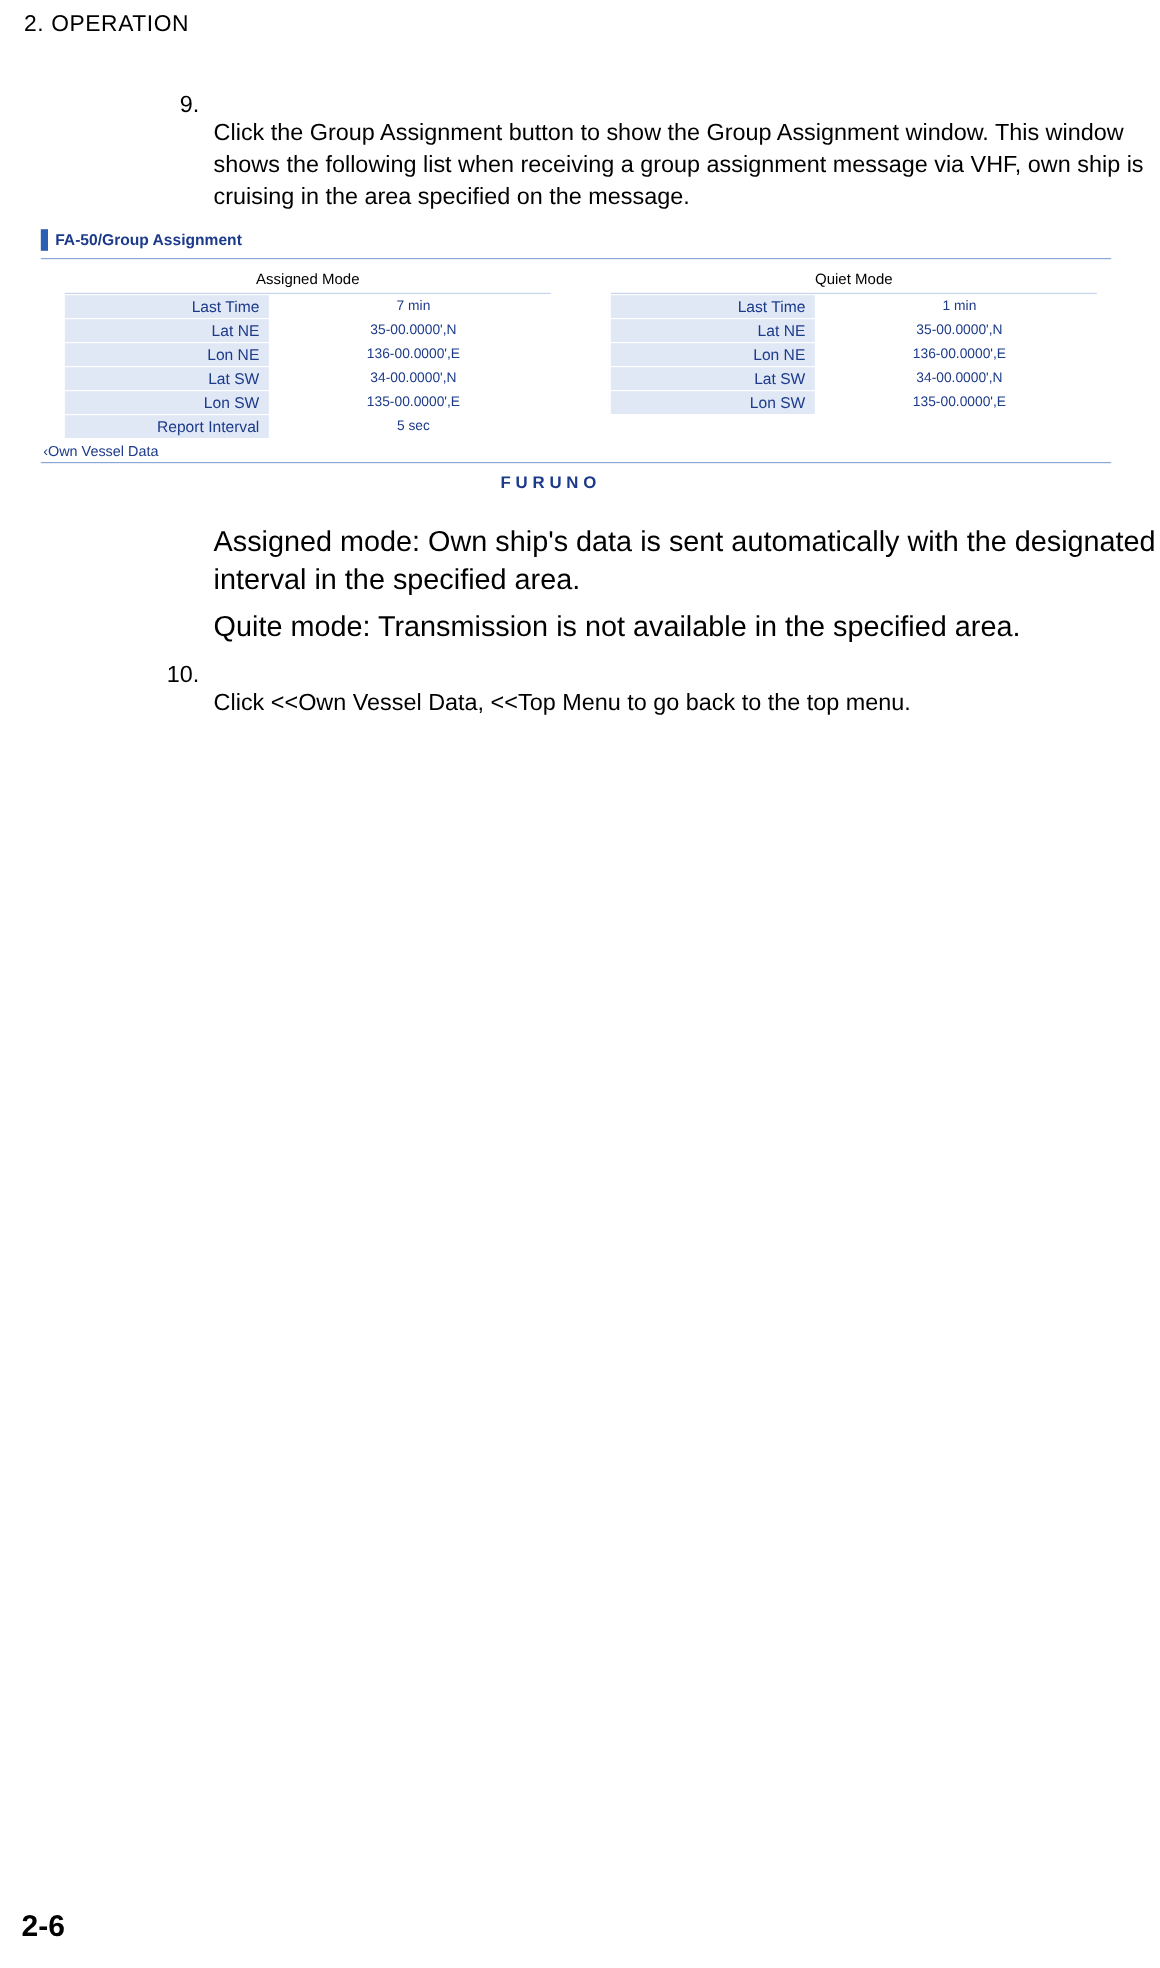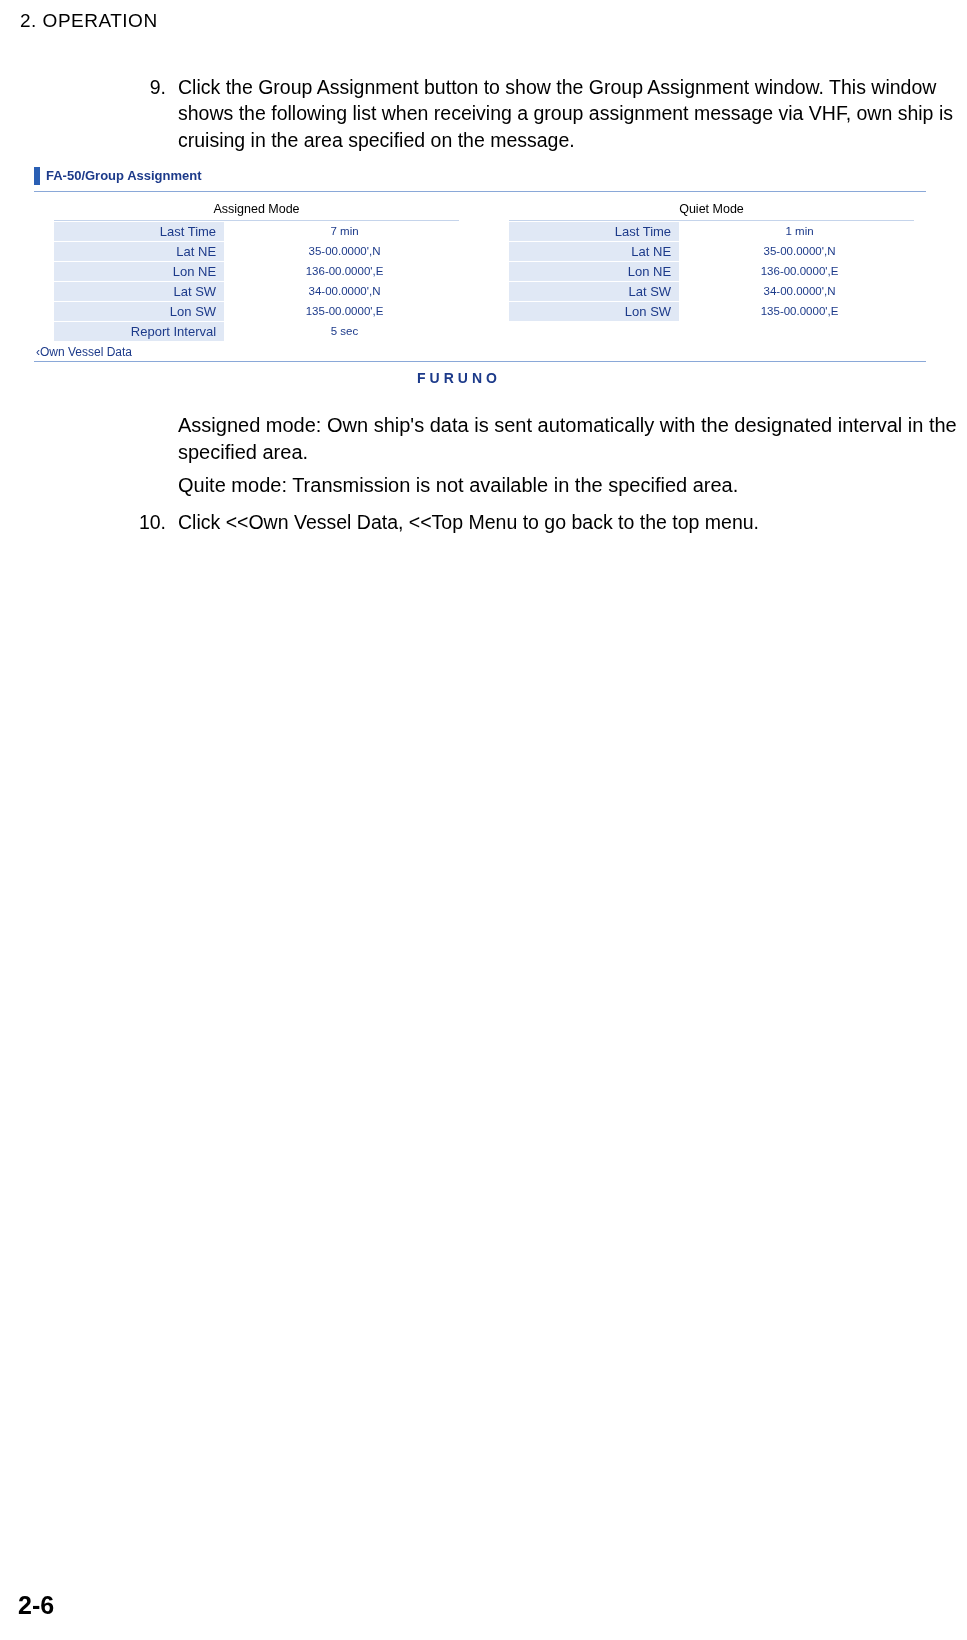--- a/index.html
+++ b/index.html
@@ -34,20 +34,21 @@
     line-height: 1.35;
     margin-bottom: 14px;
   }
   .step-num {
     flex: 0 0 34px;
     text-align: right;
     padding-right: 12px;
   }
   .step-text {
     flex: 1;
+    margin-top: 24px;
   }
 
   
   .screenshot {
     margin: 8px 0 26px 0;
     width: 910px;
     margin-left: -98px;
     font-size: 12px;
   }
   .ss-title-row {
@@ -130,21 +131,21 @@
   .furuno-logo {
     text-align: center;
     color: #1c3a8a;
     font-weight: bold;
     letter-spacing: 4px;
     font-size: 14px;
     margin-left: -60px;
   }
 
   .mode-desc {
-    font-size: 20px;
+    font-size: 24px;
     line-height: 1.35;
     margin-bottom: 6px;
     margin-left: 46px;
   }
 
   .page-num {
     position: absolute;
     left: 18px;
     bottom: 20px;
     font-size: 25px;

